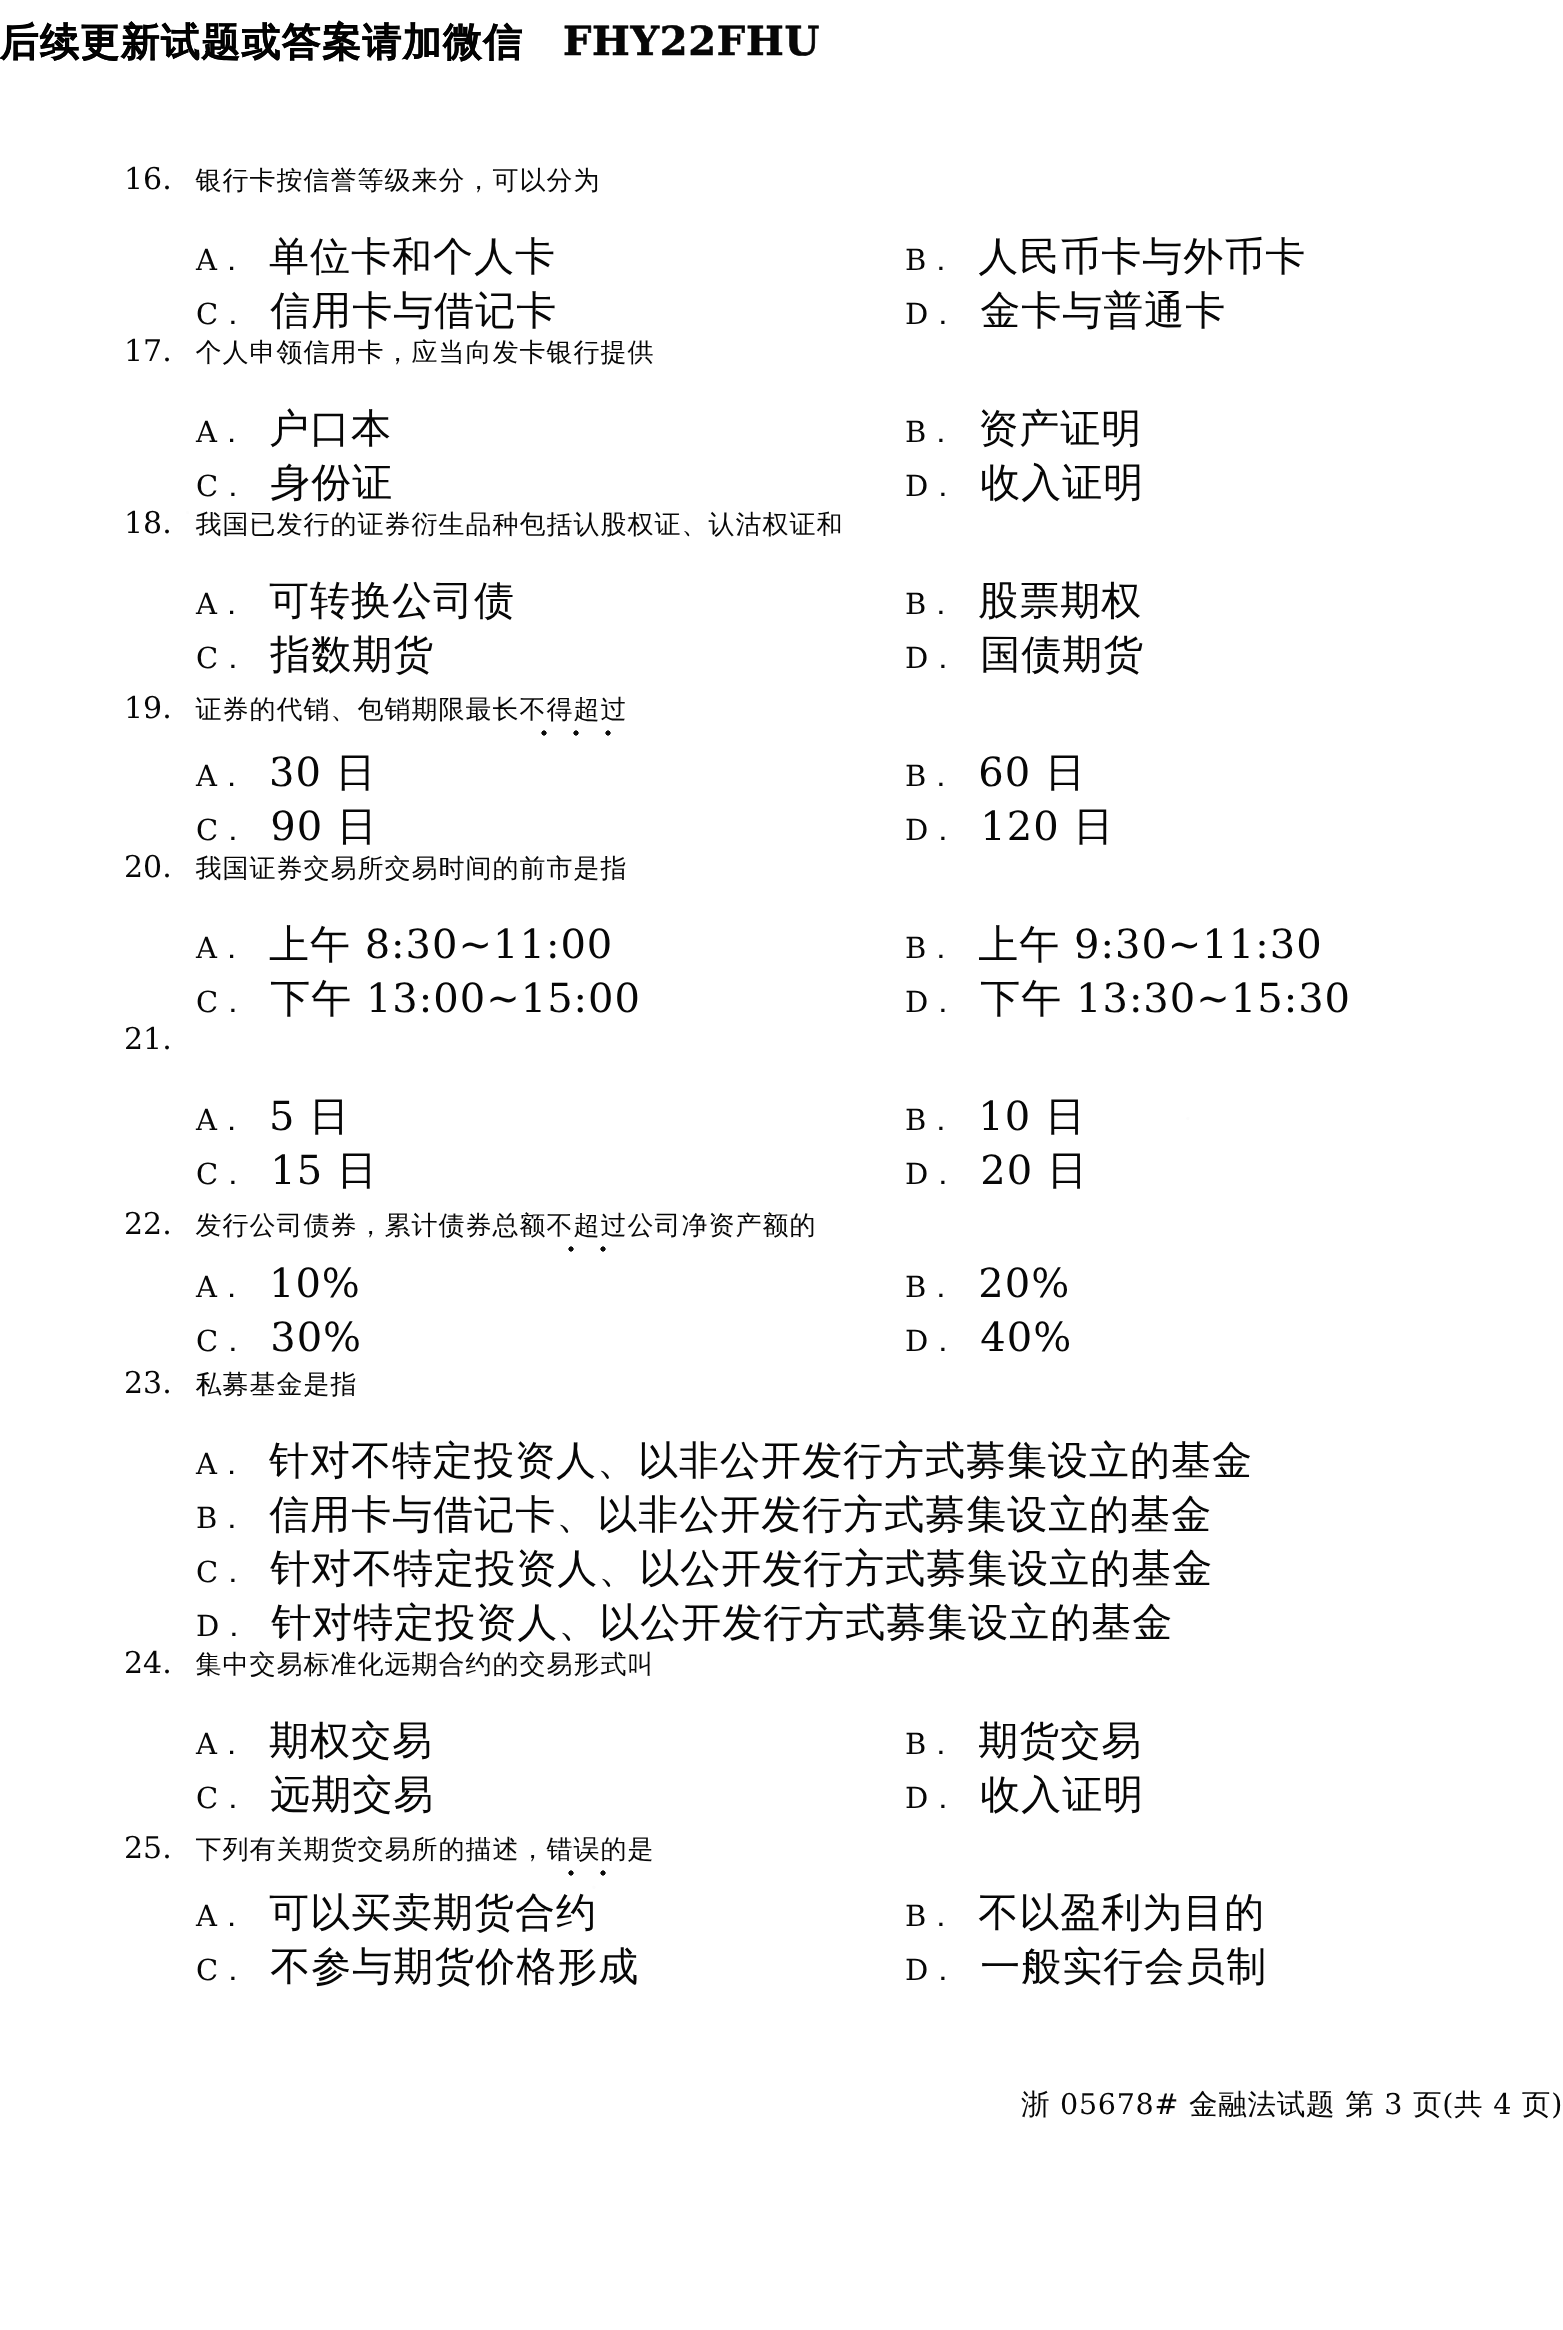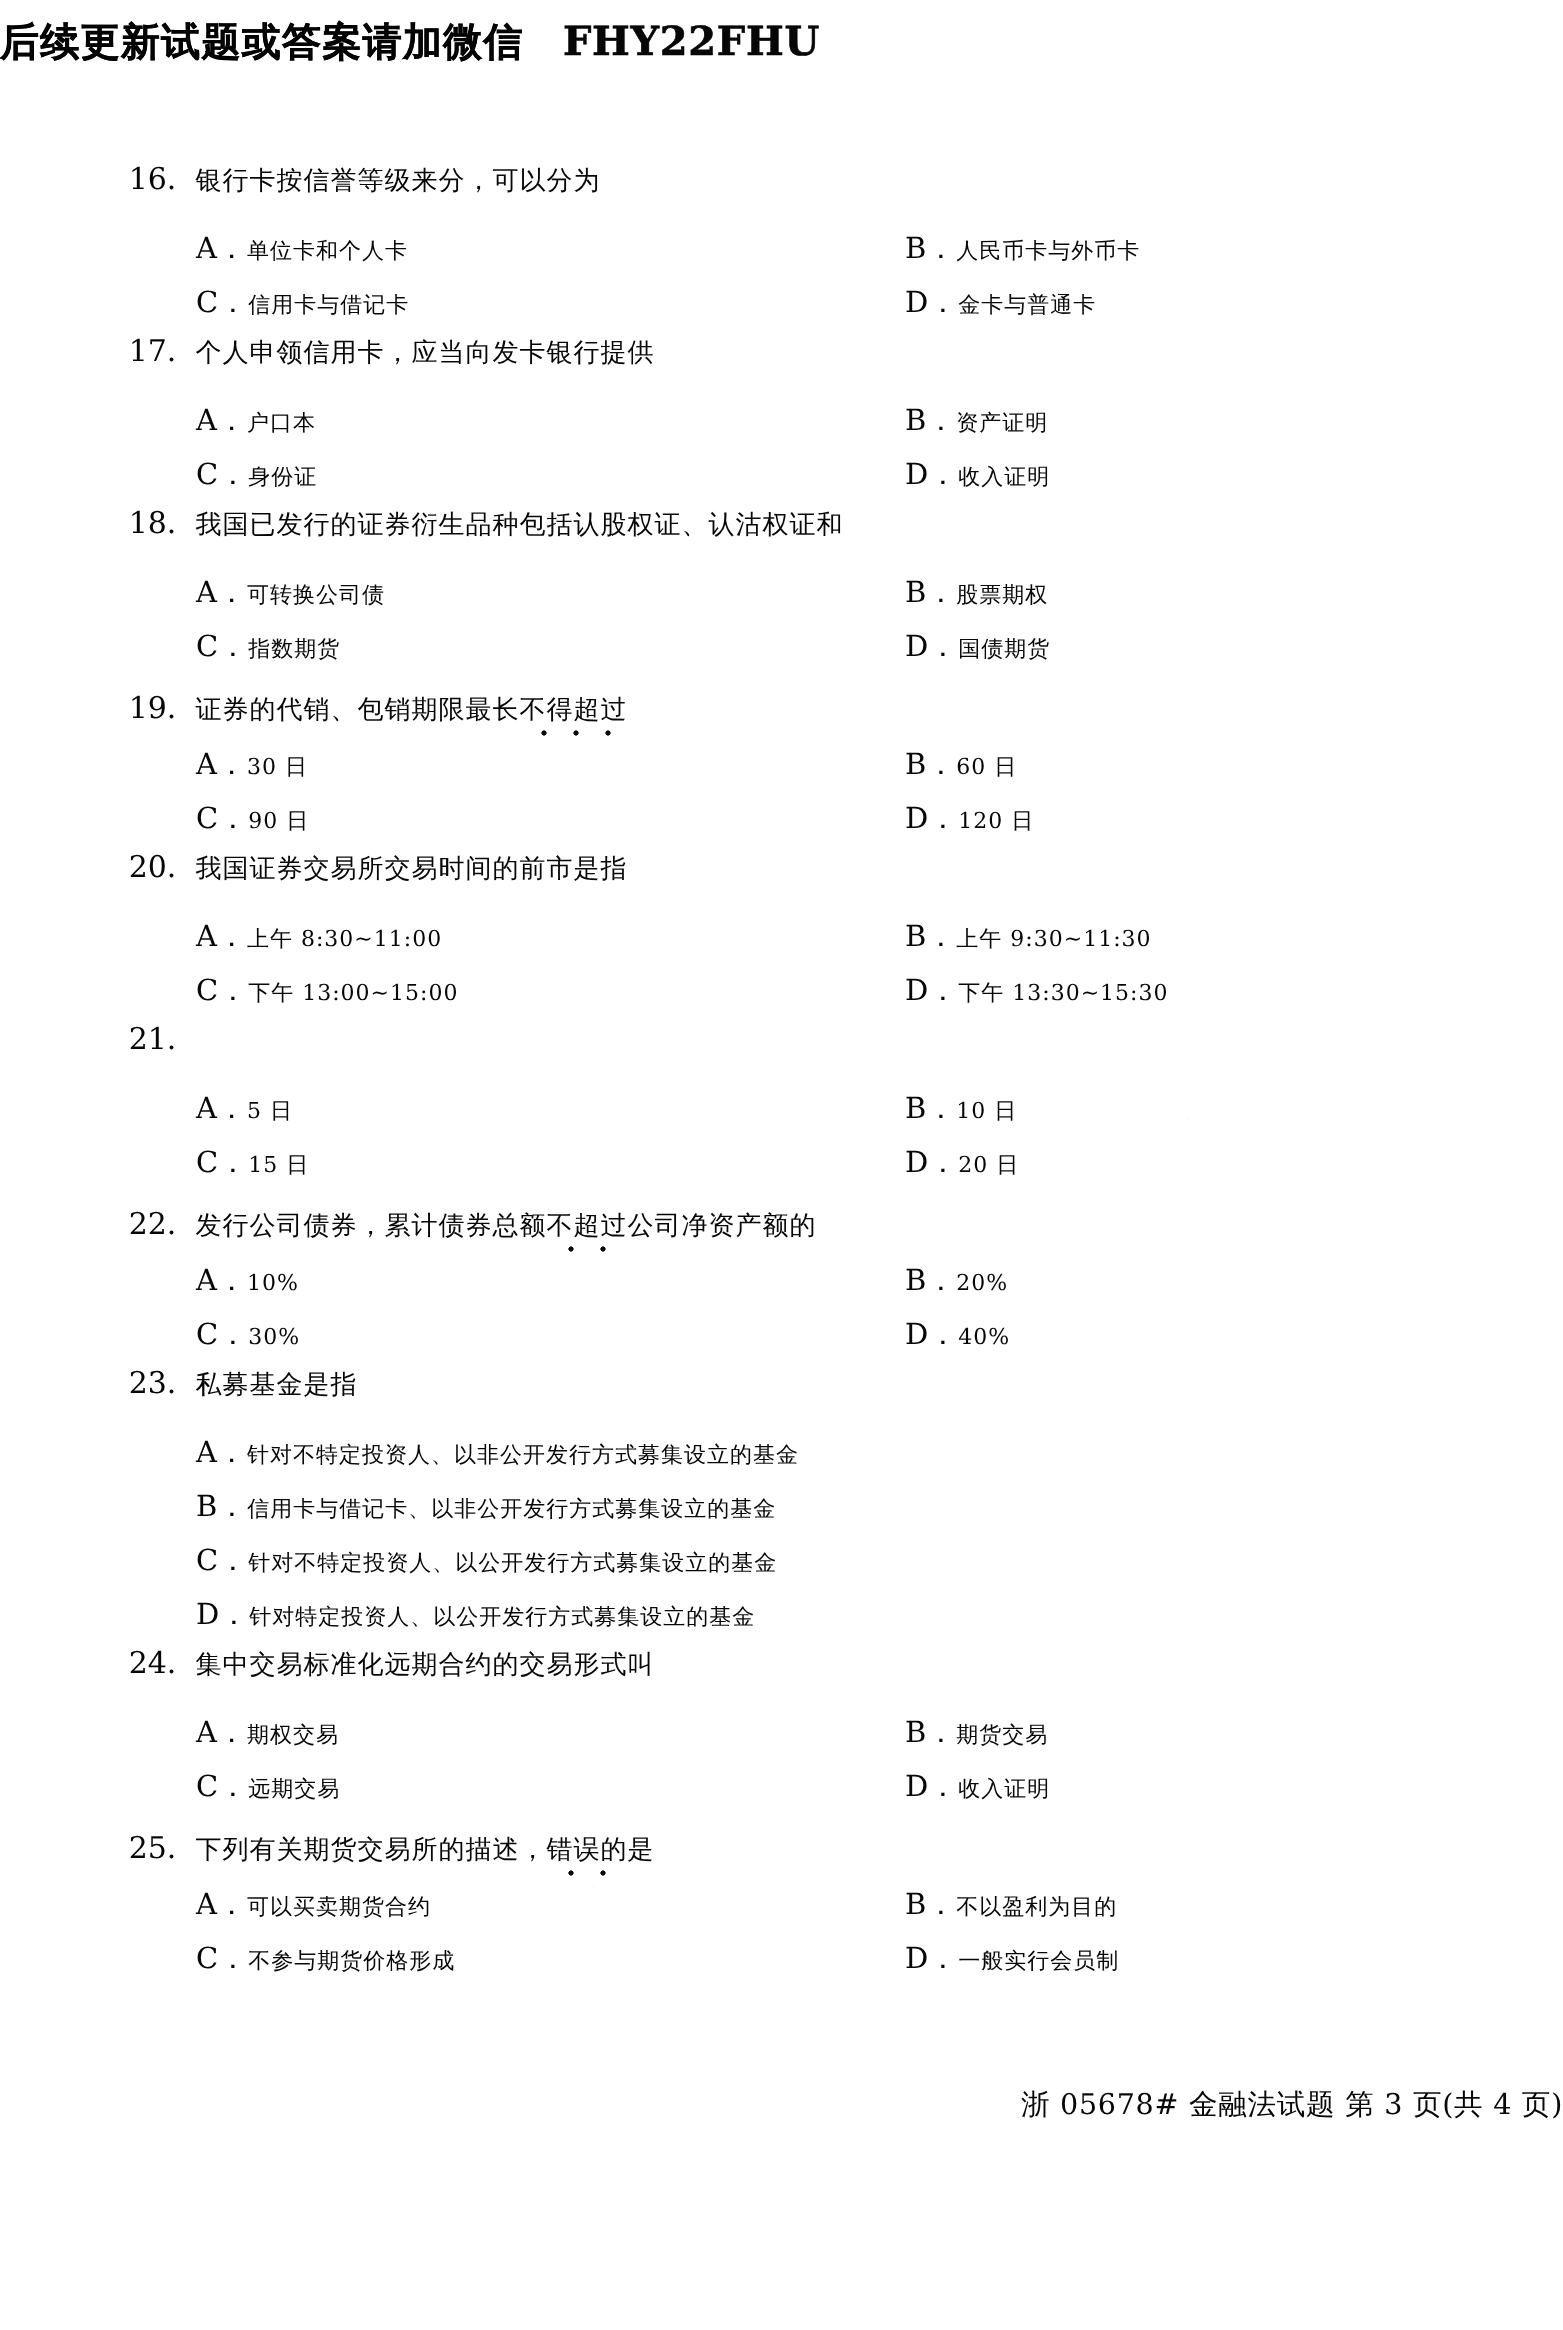--- a/index.html
+++ b/index.html
@@ -74,21 +74,21 @@
     display: flex;
     align-items: baseline;
     line-height: 1.0;
     height: 64px;
   }
   .q-num {
     font-family: "DejaVu Serif", "Liberation Serif", serif;
     font-size: 30px;
     width: 57px;
     flex: 0 0 57px;
-    text-align: center;
+    text-align: left;
     letter-spacing: 0px;
   }
   .q-text {
     font-family: "DejaVu Serif", "Liberation Serif", serif;
     font-size: 26px;
     margin-left: 14.6px;
     letter-spacing: 1px;
     position: relative;
     white-space: nowrap;
   }
@@ -125,22 +125,22 @@
   }
   .opt-col-a { width: 709px; flex: 0 0 709px; }
   .opt-letter {
     font-family: "DejaVu Serif", "Liberation Serif", serif;
     font-size: 29px;
     flex: 0 0 auto;
     letter-spacing: 0px;
   }
   .opt-text {
     font-family: "DejaVu Serif", "Liberation Serif", serif;
-    font-size: 22px;
-    margin-left: 1px;
+    font-size: 40px;
+    margin-left: 23px;
     letter-spacing: 1px;
   }
 
   
   .opt-row-wide {
     display: flex;
     height: 54px;
     align-items: baseline;
     padding-left: 72px;
   }

